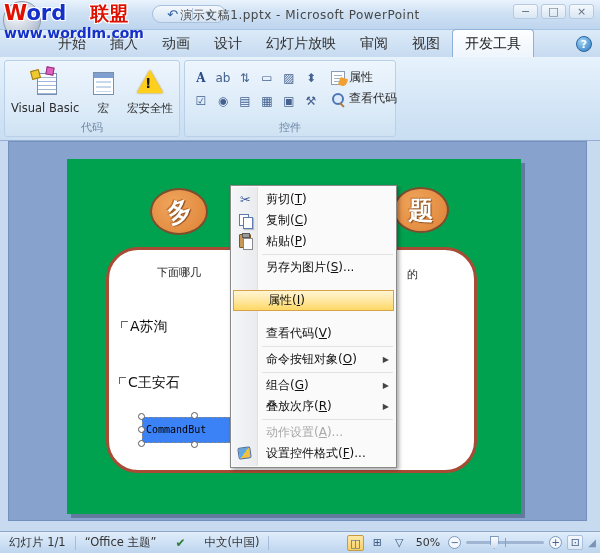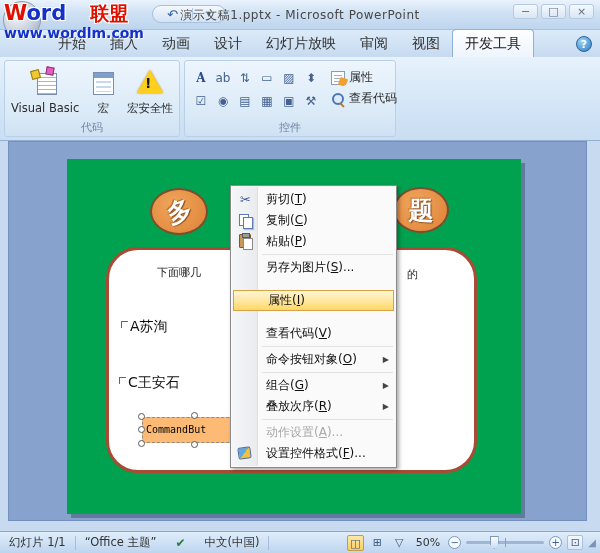--- a/index.html
+++ b/index.html
@@ -103,21 +103,21 @@
   .oval-l .ch { transform:rotate(-18deg); }
   .whitepanel { position:absolute; left:39px; top:88px; width:371px; height:226px; background:#fff;
     border:3px solid #a84b35; border-radius:32px; }
   .qtext { position:absolute; font-size:11px; color:#1c1c1c; white-space:nowrap; }
   .qt-l { left:90px; top:106px; }
   .qt-r { left:340px; top:108px; }
   .opt { position:absolute; font-size:14px; color:#111; display:flex; align-items:flex-start; gap:2px; white-space:nowrap; }
   .opt .cb { width:7px; height:7px; border:1px solid #666; border-right:none; border-bottom:none; margin-top:3px; background:transparent; }
   .opt-a { left:54px; top:159px;justify-content:flex-end; }
   .opt-c { left:52px; top:215px; }
-  .cmdbtn { position:absolute; left:75px; top:258px; width:107px; height:26px; background:#fdba74;
+  .cmdbtn { position:absolute; left:75px; top:258px; width:107px; height:26px; background:#3b82f6;
     border:1px dashed #8a8a8a; font-family:"DejaVu Sans Mono",monospace; font-size:10px; color:#000;
     line-height:24px; padding-left:3px; overflow:hidden; white-space:nowrap; }
   .handle { position:absolute; width:7px; height:7px; border-radius:50%; background:#fff; border:1px solid #5a5a5a; z-index:10; }
 
   
   .ctxmenu { position:absolute; left:230px; top:185px; width:167px; z-index:50;
     background:#fafafa; border:1px solid #8a8a8a; box-shadow:2px 2px 4px rgba(0,0,0,.35); padding:3px 1px; }
   .ctxmenu .gutter { position:absolute; left:1px; top:1px; bottom:1px; width:26px;
     background:linear-gradient(to right,#f5f6f8,#e9ebee); border-right:1px solid #dfe1e4; }
   .mi { position:relative; height:21px; display:flex; align-items:center; padding-left:34px;

